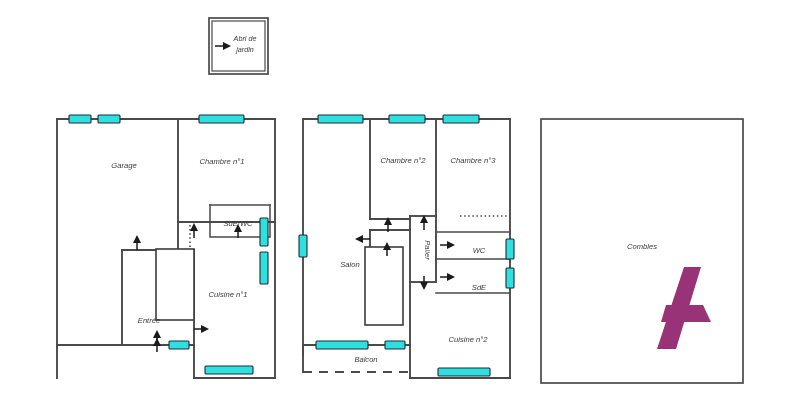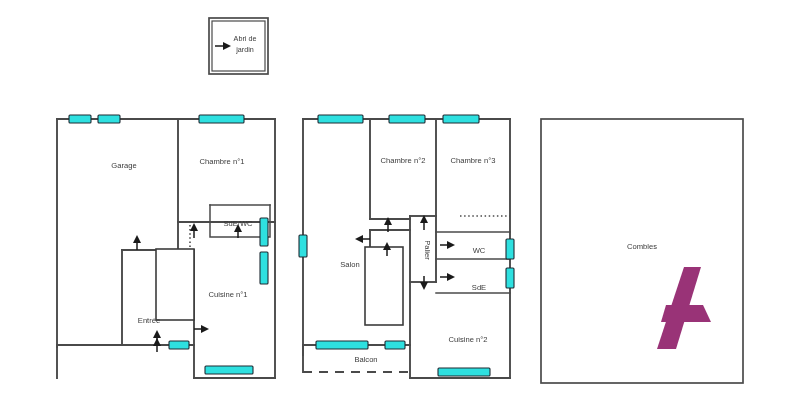--- a/index.html
+++ b/index.html
@@ -12,20 +12,21 @@
     height: 408px;
     position: relative;
     overflow: hidden;
     font-family: "Liberation Sans", sans-serif;
   }
   #plan-root {
     position: absolute;
     left: 0; top: 0;
     width: 800px;
     height: 408px;
+    font-style: italic;
   }
   svg#plan-svg {
     display: block;
     width: 800px;
     height: 408px;
   }
   .room-label {
     font-family: "Liberation Sans", sans-serif;
     font-size: 7.6px;
     fill: #3a3a3a;

